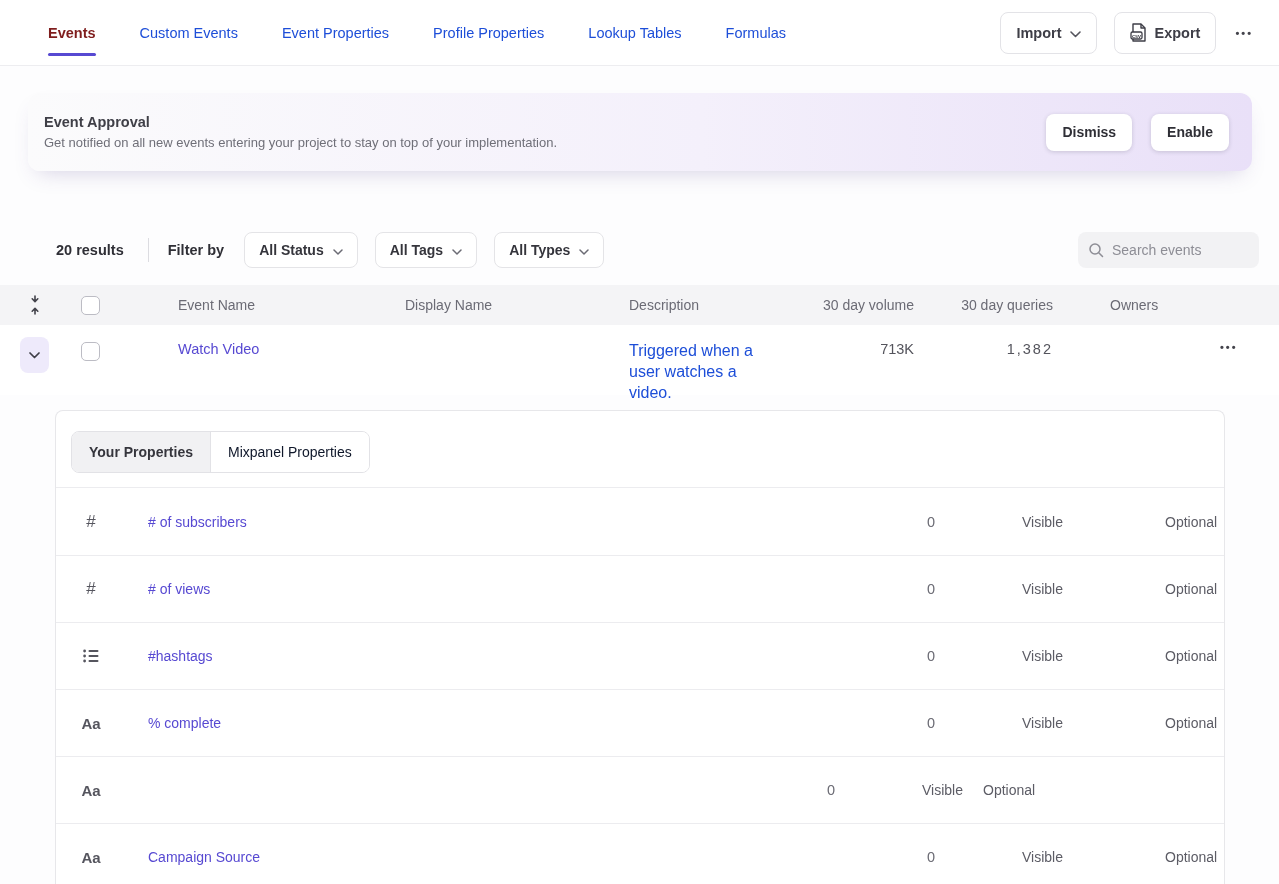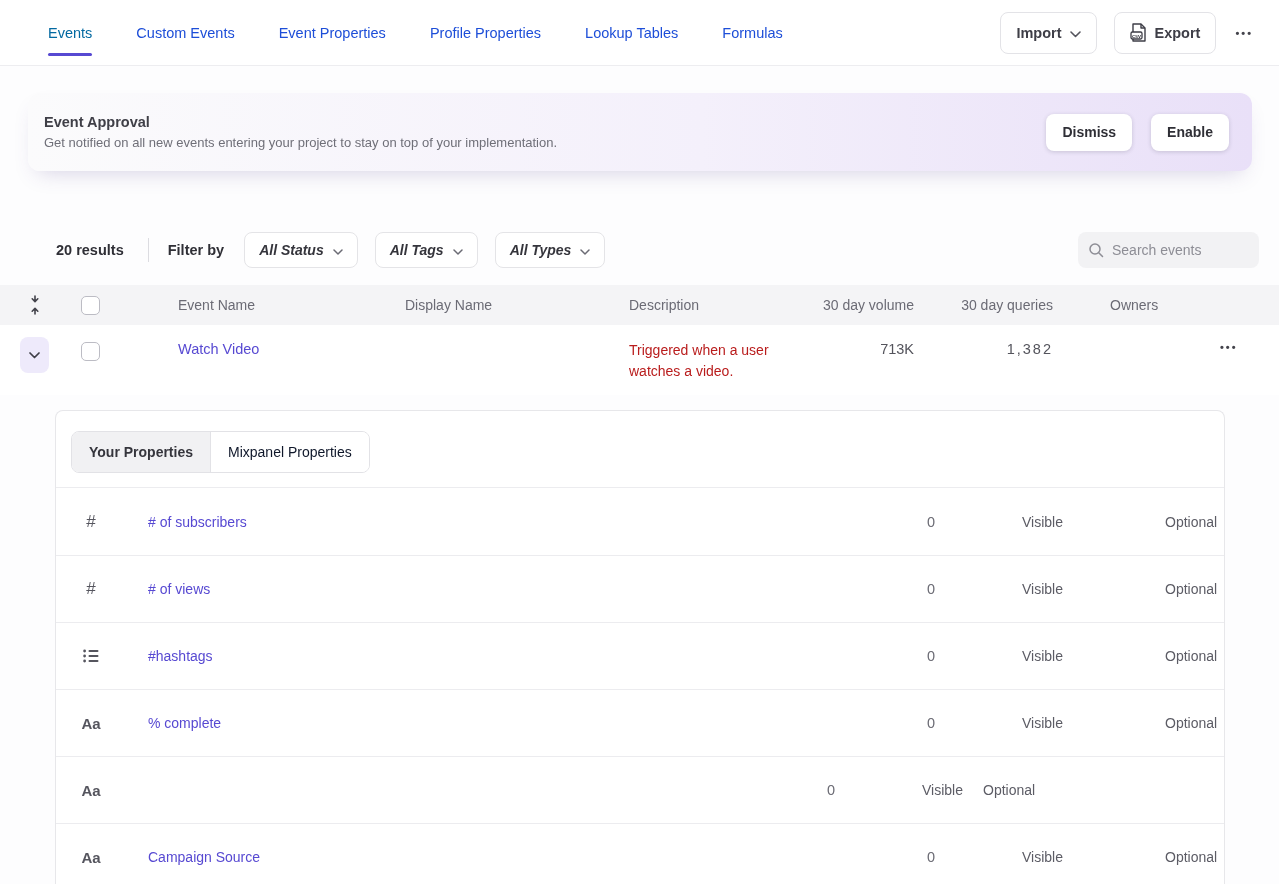--- a/index.html
+++ b/index.html
@@ -14,21 +14,21 @@
   
   .topnav {
     height: 66px; background: #fff; border-bottom: 1px solid #ededf0;
     display: flex; align-items: center; padding: 0 24px 0 48px;
   }
   .nav-tabs { display: flex; gap: 44px; height: 100%; align-items: center; }
   .nav-tab {
     position: relative; height: 100%; display: flex; align-items: center;
     font-size: 14.5px; color: #1d4ed8; cursor: pointer; white-space: nowrap;
   }
-  .nav-tab.active { color: #0369a1; font-weight: normal; }
+  .nav-tab.active { color: #7f1d1d; font-weight: bold; }
   .nav-tab.active::after {
     content: ""; position: absolute; left: 0; right: 0; bottom: 9px;
     height: 3px; border-radius: 2px; background: #5749d2;
   }
   .nav-right { margin-left: auto; display: flex; align-items: center; gap: 17px; }
   .btn {
     display: inline-flex; align-items: center; gap: 8px;
     height: 42px; padding: 0 15px; background: #fff;
     border: 1px solid #e3e3e7; border-radius: 8px;
     font-size: 14.5px; font-weight: bold; color: #3e3e47; cursor: pointer;
@@ -65,21 +65,20 @@
   }
   .results-label { font-size: 14.5px; font-weight: bold; color: #2f2f36; }
   .vdivider { width: 1px; height: 24px; background: #dcdce1; margin: 0 19px 0 24px; }
   .filterby-label { font-size: 14.5px; font-weight: bold; color: #2f2f36; margin-right: 20px; }
   .dropdown {
     display: inline-flex; align-items: center; gap: 9px;
     height: 36px; padding: 0 14px; background: #fff;
     border: 1px solid #e4e4e7; border-radius: 8px;
     font-size: 14px; font-weight: bold; color: #35353c; cursor: pointer;
     margin-right: 17px;
-    font-style: italic;
   }
   .searchbox {
     margin-left: auto; margin-right: 0;
     width: 181px; height: 36px; background: #f2f2f4; border-radius: 8px;
     display: flex; align-items: center; padding: 0 10px; gap: 8px;
   }
   .searchbox input {
     border: none; background: transparent; outline: none; width: 100%;
     font-size: 14px; color: #3c3c44; font-family: inherit;
   }
@@ -113,21 +112,21 @@
     width: 29px; height: 36px; margin: 12px 0 0 20px; border: none;
     background: #eeeafb; border-radius: 8px; cursor: pointer;
     display: flex; align-items: center; justify-content: center;
   }
   .event-row .checkbox { margin-top: 17px; }
   .event-name {
     padding-left: 30px; padding-top: 16px; font-size: 14.5px;
     color: #5749d2; cursor: pointer;
   }
   .event-desc {
-    padding-top: 15px; font-size: 14px; color: #b91c1c; line-height: 21px;
+    padding-top: 15px; font-size: 16px; color: #1d4ed8; line-height: 21px;
     padding-right: 8px;
   }
   .event-num { padding-top: 16px; font-size: 14.5px; color: #54545c; }
   .queries-val { letter-spacing: 2px; }
   .row-ellipsis { padding-top: 12px; }
 
   
   .panel {
     position: absolute; left: 55px; top: 410px; width: 1170px; height: 500px;
     background: #fff; border: 1px solid #e7e7ea; border-radius: 8px 8px 0 0;

